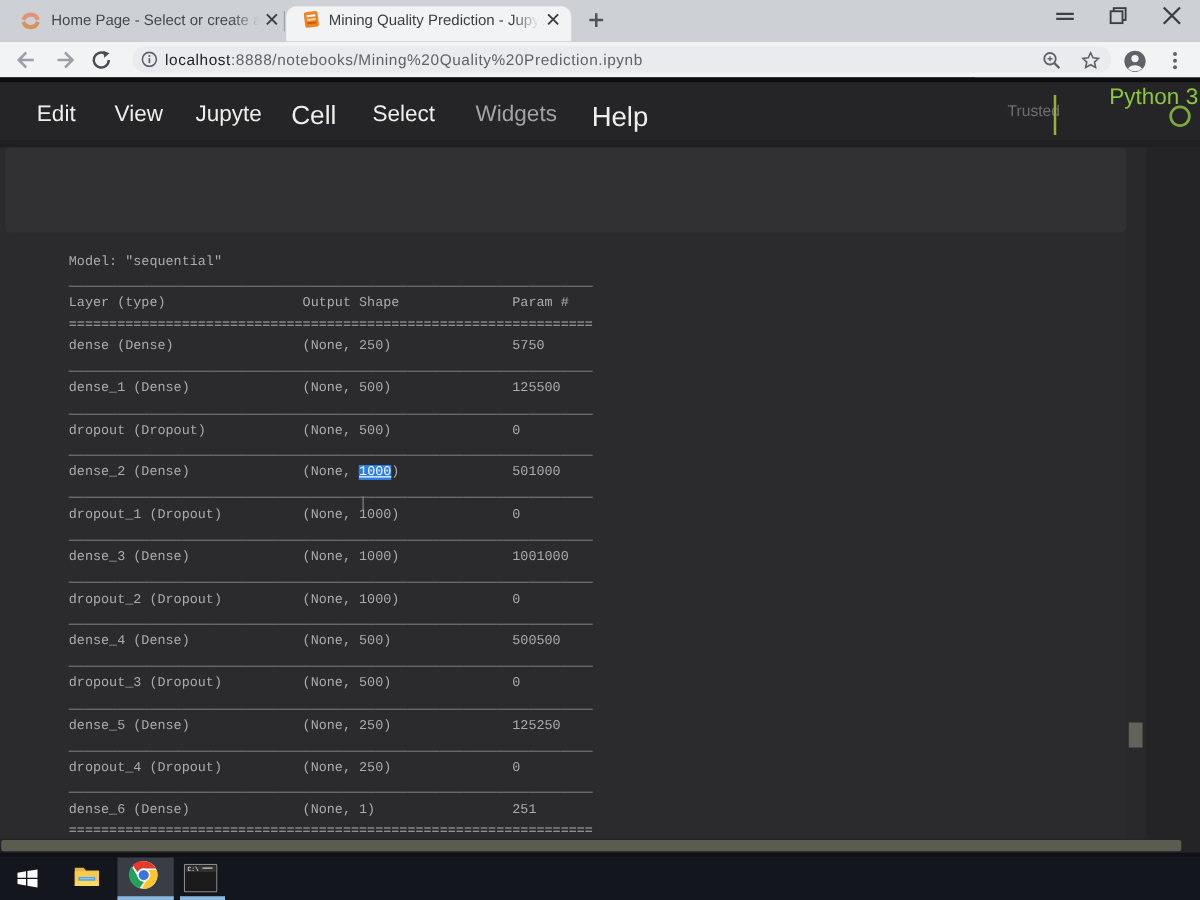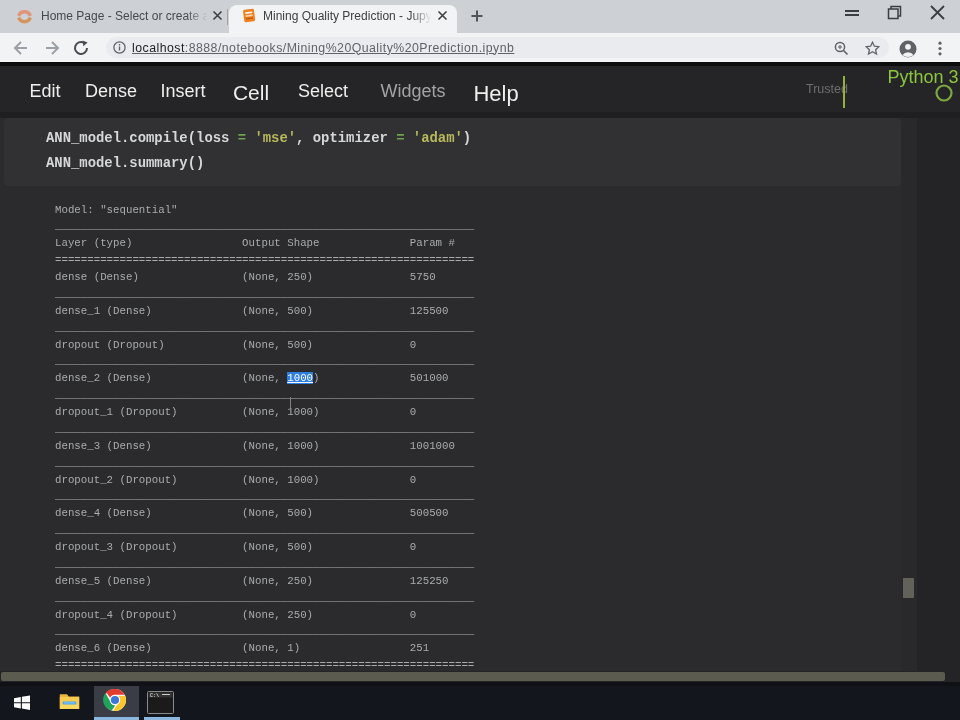--- a/index.html
+++ b/index.html
@@ -73,21 +73,21 @@
     <path d="M9.5 0.5 L14.6 2.6 L10.4 6.2 Z" fill="#494d52"></path>
   </svg>
 
   <div class="abs" style="left:106px;top:4px;width:783px;height:21px;border-radius:11px;background:#e9ebee;"></div>
 
   <svg class="abs" style="left:113px;top:8px;" width="13" height="13" viewBox="0 0 13 13">
     <circle cx="6.5" cy="6.5" r="5.6" fill="none" stroke="#5f6368" stroke-width="1.3"></circle>
     <rect x="5.8" y="5.5" width="1.4" height="4" fill="#5f6368"></rect>
     <rect x="5.8" y="3" width="1.4" height="1.5" fill="#5f6368"></rect>
   </svg>
-  <div class="abs" style="left:132px;top:7.5px;font-size:12.3px;letter-spacing:0.47px;color:#5f6368;white-space:nowrap;text-decoration:underline;"><span style="color:#202124;">localhost</span>:8888/notebooks/Mining%20Quality%20Prediction.ipynb</div>
+  <div class="abs" style="left:132px;top:7.5px;font-size:12.3px;letter-spacing:0.47px;color:#5f6368;white-space:nowrap;"><span style="color:#202124;">localhost</span>:8888/notebooks/Mining%20Quality%20Prediction.ipynb</div>
 
   <svg class="abs" style="left:834px;top:8px;" width="15" height="15" viewBox="0 0 15 15">
     <circle cx="6" cy="6" r="4.6" fill="none" stroke="#5f6368" stroke-width="1.5"></circle>
     <path d="M9.5 9.5 L13.5 13.5" stroke="#5f6368" stroke-width="1.7"></path>
     <path d="M6 4 V8 M4 6 H8" stroke="#5f6368" stroke-width="1.1"></path>
   </svg>
 
   <svg class="abs" style="left:865px;top:8px;" width="15" height="15" viewBox="0 0 15 15">
     <path d="M7.5 1.2 L9.4 5.2 L13.8 5.7 L10.6 8.7 L11.5 13 L7.5 10.8 L3.5 13 L4.4 8.7 L1.2 5.7 L5.6 5.2 Z" fill="none" stroke="#5f6368" stroke-width="1.3"></path>
   </svg>
@@ -104,41 +104,39 @@
       <circle cx="4" cy="12.8" r="1.6" fill="#5f6368"></circle>
   </svg>
 </div>
 
 <div class="abs" style="left:0;top:62px;width:780px;height:624px;background:#2b2b2d;">
 
   <div class="abs" style="left:0;top:0;width:960px;height:4px;background:#0d0d0d;"></div>
 
   <div class="abs" style="left:0;top:4px;width:960px;height:46px;background:#252527;">
     <div class="abs" style="left:45px;top:15px;transform:translateX(-50%);font-size:18px;white-space:nowrap;color:#eeeeec;">Edit</div>
-    <div class="abs" style="left:111px;top:15px;transform:translateX(-50%);font-size:18px;white-space:nowrap;color:#eeeeec;">Dense</div>
-    <div class="abs" style="left:183px;top:15px;transform:translateX(-50%);font-size:18px;white-space:nowrap;color:#eeeeec;">Insert</div>
+    <div class="abs" style="left:111px;top:15px;transform:translateX(-50%);font-size:18px;white-space:nowrap;color:#eeeeec;">View</div>
+    <div class="abs" style="left:183px;top:15px;transform:translateX(-50%);font-size:18px;white-space:nowrap;color:#eeeeec;">Jupyte</div>
     <div class="abs" style="left:251px;top:15px;transform:translateX(-50%);font-size:21px;white-space:nowrap;color:#eeeeec;">Cell</div>
     <div class="abs" style="left:323px;top:15px;transform:translateX(-50%);font-size:18px;white-space:nowrap;color:#eeeeec;">Select</div>
     <div class="abs" style="left:413px;top:15px;transform:translateX(-50%);font-size:18px;white-space:nowrap;color:#a3a3a3;">Widgets</div>
     <div class="abs" style="left:496px;top:15px;transform:translateX(-50%);font-size:22px;white-space:nowrap;color:#eeeeec;">Help</div>
     <div class="abs" style="left:815px;top:16px;transform:translateX(-50%);font-size:12.5px;white-space:nowrap;color:#6e6e6e;margin-left:12px;">Trusted</div>
     <div class="abs" style="left:843px;top:10px;width:2px;height:32px;background:#92b23f;"></div>
     <div class="abs" style="left:890px;top:1px;transform:translateX(-50%);font-size:18px;white-space:nowrap;color:#8cc63e;margin-left:33px;">Python 3</div>
     <svg class="abs" style="left:935px;top:18px;" width="18" height="18" viewBox="0 0 18 18">
         <circle cx="9" cy="9" r="7.5" fill="none" stroke="#7da83d" stroke-width="2.2"></circle>
       </svg>
   </div>
 
   <div class="abs" style="left:0;top:50px;width:960px;height:6px;background:#1f1f21;"></div>
 
   <div class="abs" style="left:0;top:56px;width:960px;height:554px;background:#2b2b2d;">
 
     <div class="abs" style="left:4px;top:0px;width:897px;height:68px;background:#313134;border-radius:4px;"></div>
-    <div class="abs" style="left:46px;top:8px;font-family:'Liberation Mono',monospace;font-size:13.9px;line-height:25px;font-weight:bold;color:#d6d7d8;white-space:pre;">ANN_model.compile(loss <span style="color:#6ea14f;">=</span> <span style="color:#b8b95d;">'mse'</span>, optimizer <span style="color:#6ea14f;">=</span> <span style="color:#b8b95d;">'adam'</span>)
-ANN_model.summary()</div>
 
     <div class="abs" style="left:55px;top:83.5px;font-family:'Liberation Mono',monospace;font-size:10.75px;line-height:16.87px;color:#a9abac;white-space:pre;">Model: "sequential"
 _________________________________________________________________
 Layer (type)                 Output Shape              Param #   
 =================================================================
 dense (Dense)                (None, 250)               5750      
 _________________________________________________________________
 dense_1 (Dense)              (None, 500)               125500    
 _________________________________________________________________
 dropout (Dropout)            (None, 500)               0         

